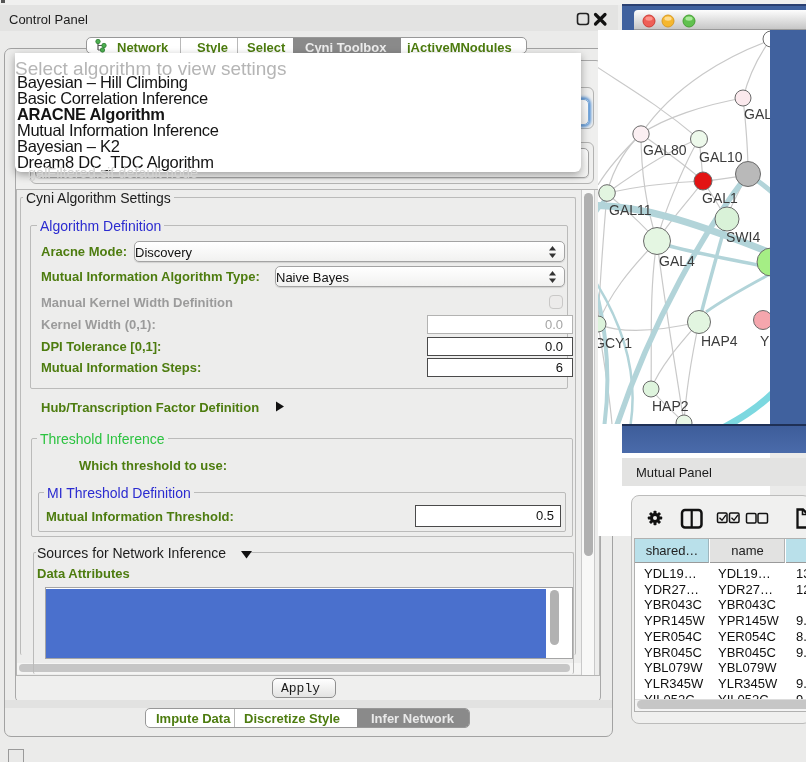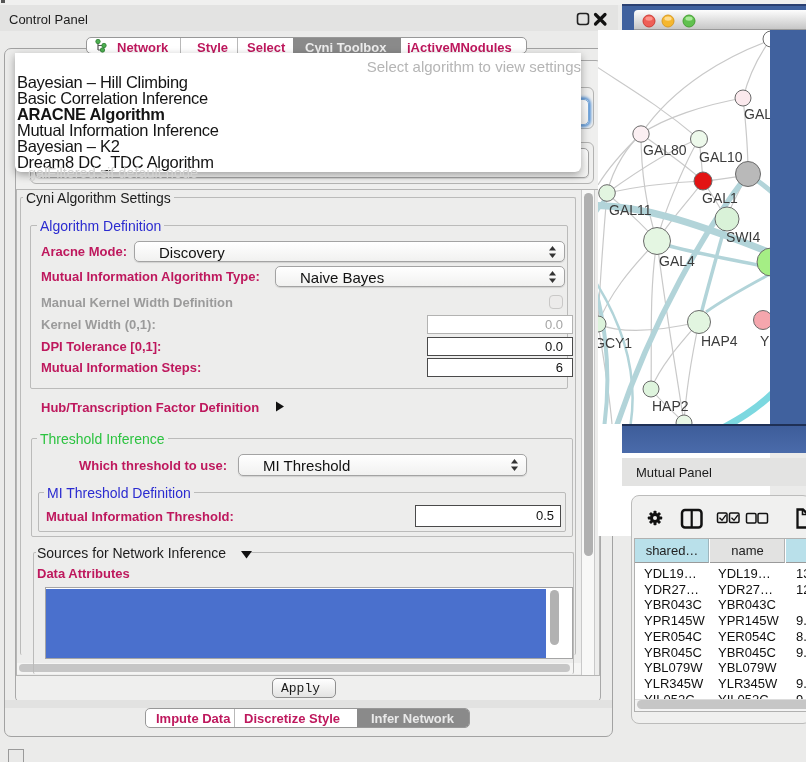--- a/index.html
+++ b/index.html
@@ -1,28 +1,28 @@
 <!DOCTYPE html>
 <html><head>
 <meta charset="utf-8">
 <style>
 * { margin:0; padding:0; box-sizing:border-box; }
 html,body { width:806px; height:762px; overflow:hidden; }
 body { font-family:"Liberation Sans", sans-serif; background:#ebebea; }
 #page { position:relative; width:806px; height:762px; overflow:hidden; }
 .abs { position:absolute; }
-.b13 { font-size:13px; font-weight:bold; color:#be185d; }
+.b13 { font-size:13px; font-weight:bold; color:#4d7c0f; }
 .r13 { font-size:13px; color:#1c1c1c; }
 .gray { color:#9b9b9b; }
 .combo {
   position:absolute; border:1px solid #a3a3a3; border-radius:5px;
   background:linear-gradient(#ffffff, #f1f1f0);
   box-shadow:0 1px 1px rgba(0,0,0,0.12);
 }
-.combo .ct { position:absolute; left:24px; top:50%; transform:translateY(-50%); font-size:15px; color:#111; }
+.combo .ct { position:absolute; left:0; top:50%; transform:translateY(-50%); font-size:13px; color:#111; }
 .arrows { position:absolute; right:7px; top:50%; transform:translateY(-50%); width:9px; }
 .arrows svg { display:block; }
 .field {
   position:absolute; background:#fff; font-size:13px; color:#111;
   text-align:right; line-height:18px; padding-right:6px;
 }
 .gbox { position:absolute; border:1px solid #bbbbba; border-radius:2px; }
 .gtitle { position:absolute; top:-8px; background:#ededec; padding:0 3px; font-size:13px; white-space:nowrap; }
 </style>
 </head>
@@ -118,29 +118,20 @@
 
 <div class="abs b13" style="left:41px;top:400px;">Hub/Transcription Factor Definition</div>
 <svg class="abs" style="left:274px;top:400px;" width="12" height="13" viewBox="0 0 12 13">
       <path d="M2 1.5 L10 6.5 L2 11.5 Z" fill="#111"></path>
     </svg>
 
 <div class="gbox" style="left:31px;top:438px;width:542px;height:99px;"></div>
 <div class="abs" style="left:37px;top:431px;background:#ededec;padding:0 3px;font-size:14px;color:#2cc340;">Threshold Inference</div>
 
 <div class="abs b13" style="left:79px;top:458px;">Which threshold to use:</div>
-<div class="combo" style="left:238px;top:454px;width:289px;height:22px;">
-  <div class="ct">MI Threshold</div>
-  <div class="arrows">
-        <svg width="9" height="14" viewBox="0 0 9 14">
-          <path d="M4.5 1 L8 5.4 L1 5.4 Z" fill="#333"></path>
-          <path d="M4.5 13 L1 8.6 L8 8.6 Z" fill="#333"></path>
-        </svg>
-      </div>
-</div>
 
 <div class="gbox" style="left:38px;top:492px;width:528px;height:40px;"></div>
 <div class="abs" style="left:44px;top:485px;background:#ededec;padding:0 3px;font-size:14px;color:#2b2bd0;">MI Threshold Definition</div>
 
 <div class="abs b13" style="left:46px;top:509px;">Mutual Information Threshold:</div>
 <div class="field" style="left:415px;top:505px;width:146px;height:22px;border:1px solid #4a4a4a;line-height:20px;">0.5</div>
 
 <div class="gbox" style="left:33px;top:552px;width:541px;height:122px;border-bottom:none;"></div>
 <div class="abs" style="left:36px;top:545px;background:#ededec;padding:0 3px 0 1px;font-size:14px;color:#1c1c1c;padding-right:20px;">Sources for Network Inference</div>
 <svg class="abs" style="left:240px;top:549px;" width="13" height="11" viewBox="0 0 13 11">
@@ -317,18 +308,18 @@
   <div style="position:absolute;left:9px;top:27px;font-size:13px;line-height:15.7px;color:#111;">YDL19…<br>YDR27…<br>YBR043C<br>YPR145W<br>YER054C<br>YBR045C<br>YBL079W<br>YLR345W<br>YIL052C</div>
   <div style="position:absolute;left:83px;top:27px;font-size:13px;line-height:15.7px;color:#111;">YDL19…<br>YDR27…<br>YBR043C<br>YPR145W<br>YER054C<br>YBR045C<br>YBL079W<br>YLR345W<br>YIL052C</div>
   <div style="position:absolute;left:161px;top:27px;font-size:13px;line-height:15.7px;color:#111;">13<br>12<br>&nbsp;<br>9.<br>8.<br>9.<br>&nbsp;<br>9.<br>9.</div>
 
   <div style="position:absolute;left:0;top:160px;width:172px;height:12px;background:#f4f4f4;border-top:1px solid #ddd;"></div>
   <div style="position:absolute;left:2px;top:161px;width:176px;height:9px;background:#c6c6c6;border-radius:5px;"></div>
 </div>
 
 <div class="abs" style="left:15px;top:53px;width:566px;height:119px;background:#fff;border-radius:0 0 6px 6px;box-shadow:0 3px 8px rgba(0,0,0,0.35);"></div>
 <div class="abs" style="left:15px;top:53px;width:566px;height:119px;font-size:13px;color:#141414;">
-  <div style="position:absolute;left:0;top:5px;width:100%;text-align:right;color:#b5b5b5;font-size:15px;">Select algorithm to view settings</div>
+  <div style="position:absolute;left:0;top:5px;width:100%;text-align:left;color:#b5b5b5;font-size:19px;">Select algorithm to view settings</div>
   <div style="position:absolute;left:2px;top:21px;line-height:16px;font-size:16.5px;letter-spacing:-0.3px;">Bayesian – Hill Climbing<br>Basic Correlation Inference<br><b>ARACNE Algorithm</b><br>Mutual Information Inference<br>Bayesian – K2<br>Dream8 DC_TDC Algorithm</div>
 </div>
 <div class="abs" style="left:28px;top:165px;font-size:14.5px;color:#d2d2d1;">galFiltered.sif default node</div>
 
 </div>
 
 </body></html>

